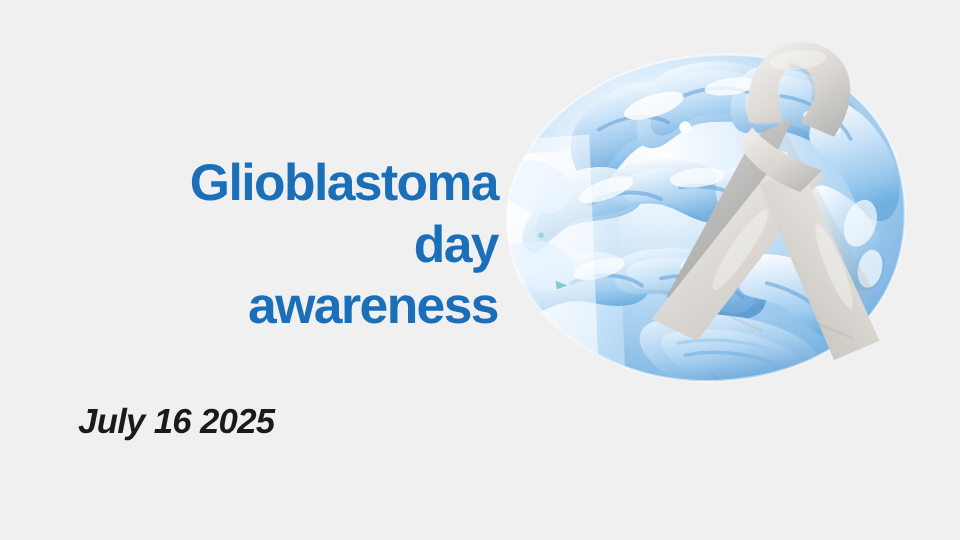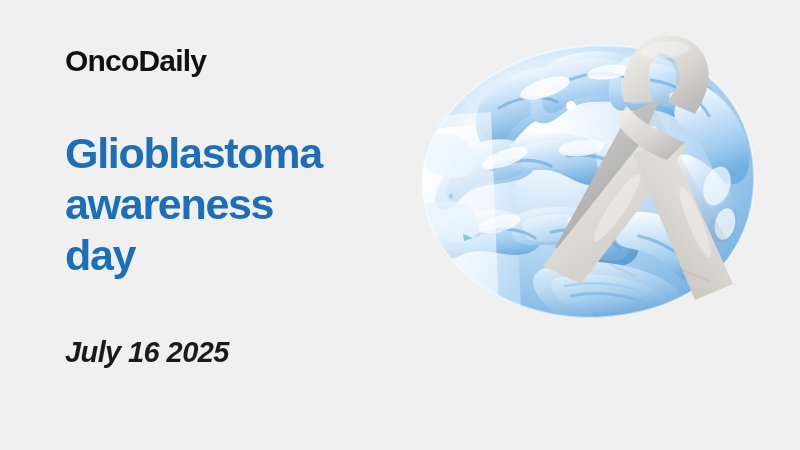--- a/index.html
+++ b/index.html
@@ -46,21 +46,21 @@
     position: absolute;
     top: 128px;
     left: 0;
     width: 350px;
     font-size: 43px;
     font-weight: 700;
     letter-spacing: -1.3px;
     line-height: 51px;
     color: #1b6fb8;
   }
-  #headline .hl-line { display: block; white-space: nowrap; }
+  #headline .hl-line { display: block; white-space: nowrap; text-align: right; }
 
   #dateline {
     position: absolute;
     top: 338px;
     left: 0;
     font-size: 29px;
     font-weight: 700;
     font-style: italic;
     letter-spacing: -0.6px;
     color: #1a1a1a;
@@ -78,26 +78,25 @@
   }
   #artwork svg { display: block; width: 100%; height: 100%; }
 </style>
 </head>
 <body>
 
 <div id="poster">
 
   <div id="text-col">
 
-    <div id="brand">OncoDaily</div>
 
     <div id="headline">
       <span class="hl-line">Glioblastoma</span>
+      <span class="hl-line">day</span>
       <span class="hl-line">awareness</span>
-      <span class="hl-line">day</span>
     </div>
 
     <div id="dateline">July 16 2025</div>
   </div>
 
   <div id="artwork">
     <svg viewBox="0 0 395 420" xmlns="http://www.w3.org/2000/svg">
       <defs>
         <radialGradient id="brainBody" cx="38%" cy="30%" r="78%">
           <stop offset="0%" stop-color="#ffffff"></stop>

